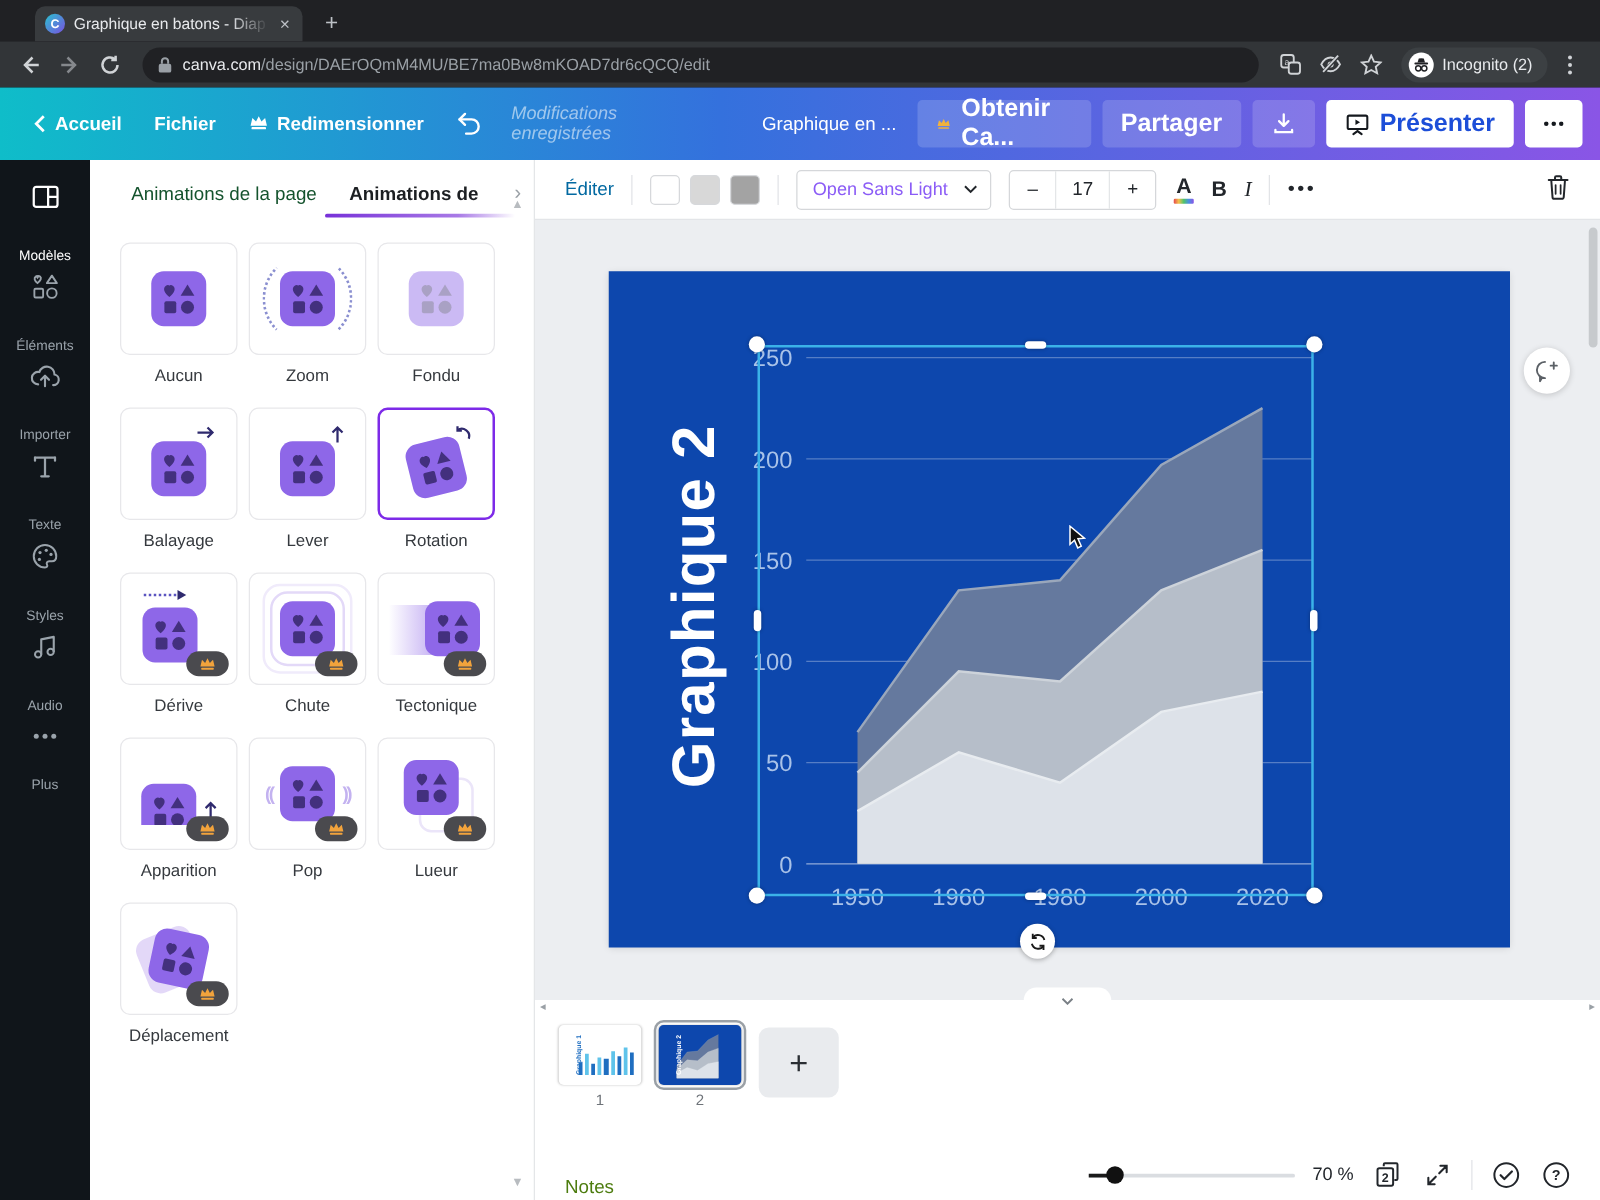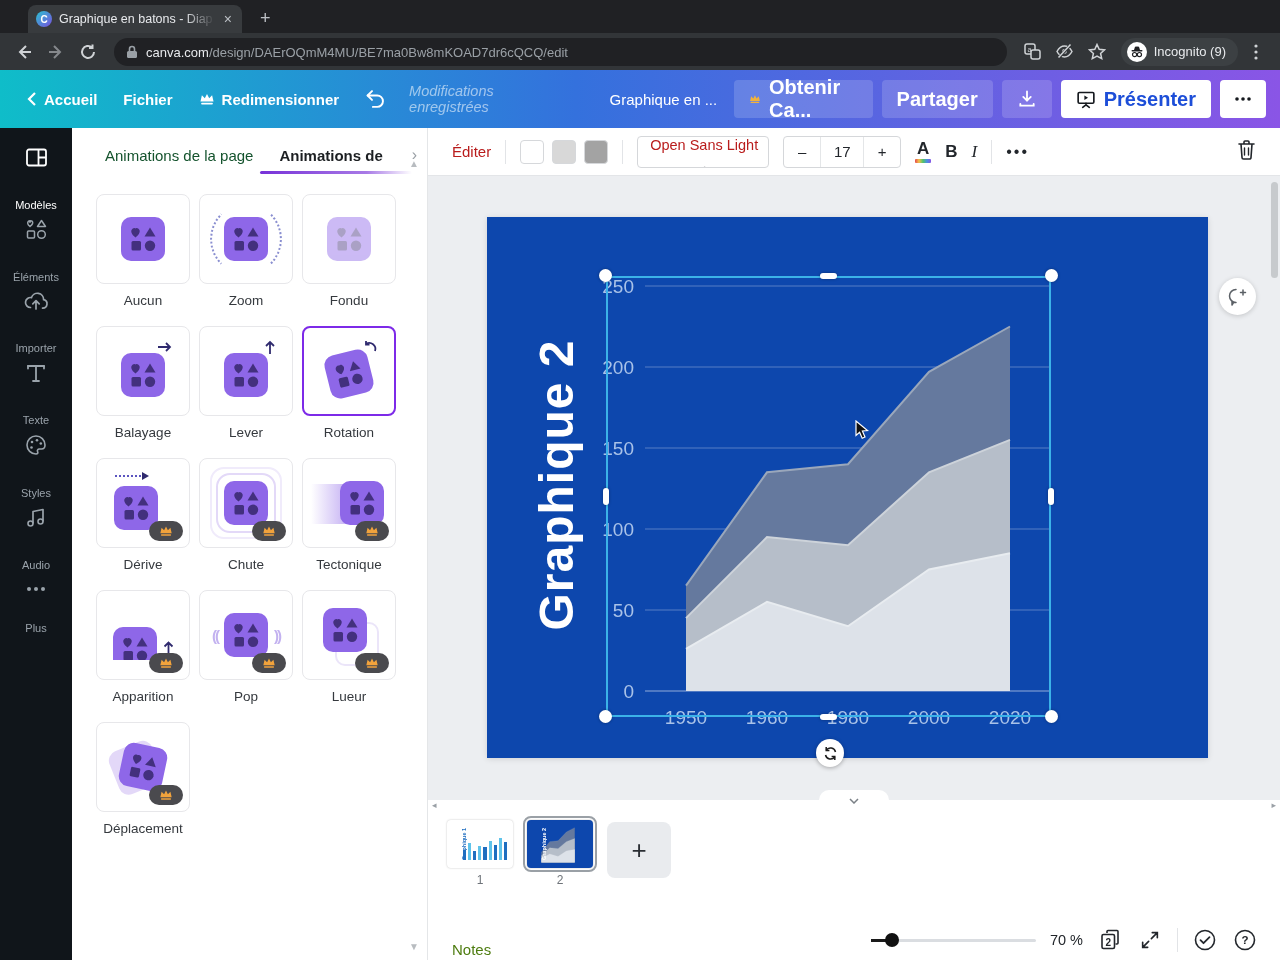--- a/index.html
+++ b/index.html
@@ -22,21 +22,21 @@
     display:flex; align-items:center; padding:0 12px; gap:8px; overflow:hidden; white-space:nowrap;}
   .url-domain { color:#e8eaed; font-size:13px; }
   .url-path { color:#9aa0a6; font-size:13px; }
   .incog { height:28px; background:#3c4043; border-radius:14px; color:#e8eaed; font-size:13px;
     display:flex; align-items:center; gap:7px; padding:0 12px 0 6px; margin-left:6px;}
   .incog-ic { width:20px; height:20px; background:#fff; border-radius:50%; display:flex; align-items:center; justify-content:center;}
 
   
   .cheader { height:58px; background:linear-gradient(90deg,#0fbdc9 0%, #3471dd 45%, #8a55e6 100%);
     display:flex; align-items:center; padding:0 14px; color:#fff; }
-  .ch-item { display:flex; align-items:center; gap:7px; font-size:15px; font-weight:bold; padding:0 13px; cursor:default;}
+  .ch-item { display:flex; align-items:flex-start; gap:7px; font-size:15px; font-weight:bold; padding:0 13px; cursor:default;}
   .ch-status { font-size:14.5px; font-style:italic; color:rgba(255,255,255,.55); font-weight:normal; padding-left:10px;}
   .ch-right { margin-left:auto; display:flex; align-items:center; gap:9px; }
   .ch-title { font-size:15px; margin-right:8px; white-space:nowrap;margin-left:40px; }
   .chbtn { height:38px; border-radius:4px; display:flex; align-items:center; justify-content:center;
     gap:8px; font-size:20px; font-weight:bold; padding:0 15px; background:rgba(255,255,255,.16); color:#fff;}
   .chbtn.white { background:#fff; color:#1d4ed8; }
 
   
   .app { display:flex; height:832px; background:#fff; }
   .rail { width:72px; background:#10151a; display:flex; flex-direction:column; align-items:center; padding-top:14px; flex:0 0 auto;}
@@ -78,26 +78,26 @@
     transform:rotate(-22deg) translate(-7px,-2px); z-index:1; opacity:.75;}
   .dep-front { transform:rotate(12deg); }
   .crown-badge { position:absolute; right:6px; bottom:6px; width:34px; height:20px; background:#4a4a4e;
     border-radius:10px; display:flex; align-items:center; justify-content:center; z-index:4;}
   .dotted-arr { position:absolute; top:16px; left:18px; width:30px; border-top:2px dotted #5b55c0; z-index:3;}
   .dotted-arr:after { content:""; position:absolute; right:-8px; top:-5px; border:4px solid transparent; border-left:7px solid #2f2a6e;}
 
   
   .editor { flex:1; display:flex; flex-direction:column; min-width:0; }
   .etoolbar { height:48px; background:#fff; border-bottom:1px solid #e3e5e8; display:flex; align-items:center; padding:0 24px; gap:14px;}
-  .etb-label { font-size:15px; color:#b91c1c;text-align:right; }
+  .etb-label { font-size:15px; color:#0369a1;text-align:right; }
   .vdiv { width:1px; height:24px; background:#e2e4e7; }
   .swatches { display:flex; gap:8px; }
   .swatch { width:24px; height:24px; border-radius:4px; border:1px solid #d6d8db;}
   .fontdd { height:32px; border:1px solid #d5d7da; border-radius:4px; display:flex; align-items:center;
-    gap:13px; padding:0 10px 0 12px; font-size:14.5px; color:#b91c1c;flex-direction:column; }
+    gap:13px; padding:0 10px 0 12px; font-size:14.5px; color:#8b5cf6; }
   .stepper { height:32px; border:1px solid #d5d7da; border-radius:4px; display:flex; align-items:stretch; }
   .stepper > div { display:flex; align-items:center; justify-content:center; font-size:15px; color:#22262b; }
   .step-m,.step-p { width:36px; } .step-v { width:44px; border-left:1px solid #e4e6e8; border-right:1px solid #e4e6e8;}
   .fx-a { font-size:17px; font-weight:bold; color:#22262b; display:flex; flex-direction:column; align-items:center; line-height:1;}
   .fx-a i { width:16px; height:4px; margin-top:2px; border-radius:1px;
     background:linear-gradient(90deg,#e5484d,#f3c14b,#4fc46a,#4a90e2,#8a55e6); }
   .fx-b { font-size:17px; font-weight:bold; color:#22262b;}
   .fx-i { font-size:17px; font-style:italic; font-family:"Liberation Serif",serif; color:#22262b;}
   .etb-dots { font-size:16px; color:#22262b; letter-spacing:2px; }
   .etb-trash { margin-left:auto; }
@@ -209,21 +209,21 @@
   <div class="incog">
     <div class="incog-ic">
       <svg width="14" height="14" viewBox="0 0 14 14">
           <rect x="1.5" y="5" width="11" height="1.6" rx=".8" fill="#202124"></rect>
           <path d="M4 5 L5 1.8 Q7 1.2 9 1.8 L10 5 Z" fill="#202124"></path>
           <circle cx="4.6" cy="9.6" r="2.1" stroke="#202124" stroke-width="1.2" fill="none"></circle>
           <circle cx="9.4" cy="9.6" r="2.1" stroke="#202124" stroke-width="1.2" fill="none"></circle>
           <path d="M6.7 9.4 Q7 9 7.3 9.4" stroke="#202124" stroke-width="1" fill="none"></path>
         </svg>
     </div>
-    <span>Incognito (9)</span>
+    <span>Incognito (2)</span>
   </div>
   <div class="nav-ic">
     <svg width="4" height="16" viewBox="0 0 4 16">
         <circle cx="2" cy="2" r="1.6" fill="#d0d3d6"></circle>
         <circle cx="2" cy="8" r="1.6" fill="#d0d3d6"></circle>
         <circle cx="2" cy="14" r="1.6" fill="#d0d3d6"></circle>
       </svg>
   </div>
 </div>
 

